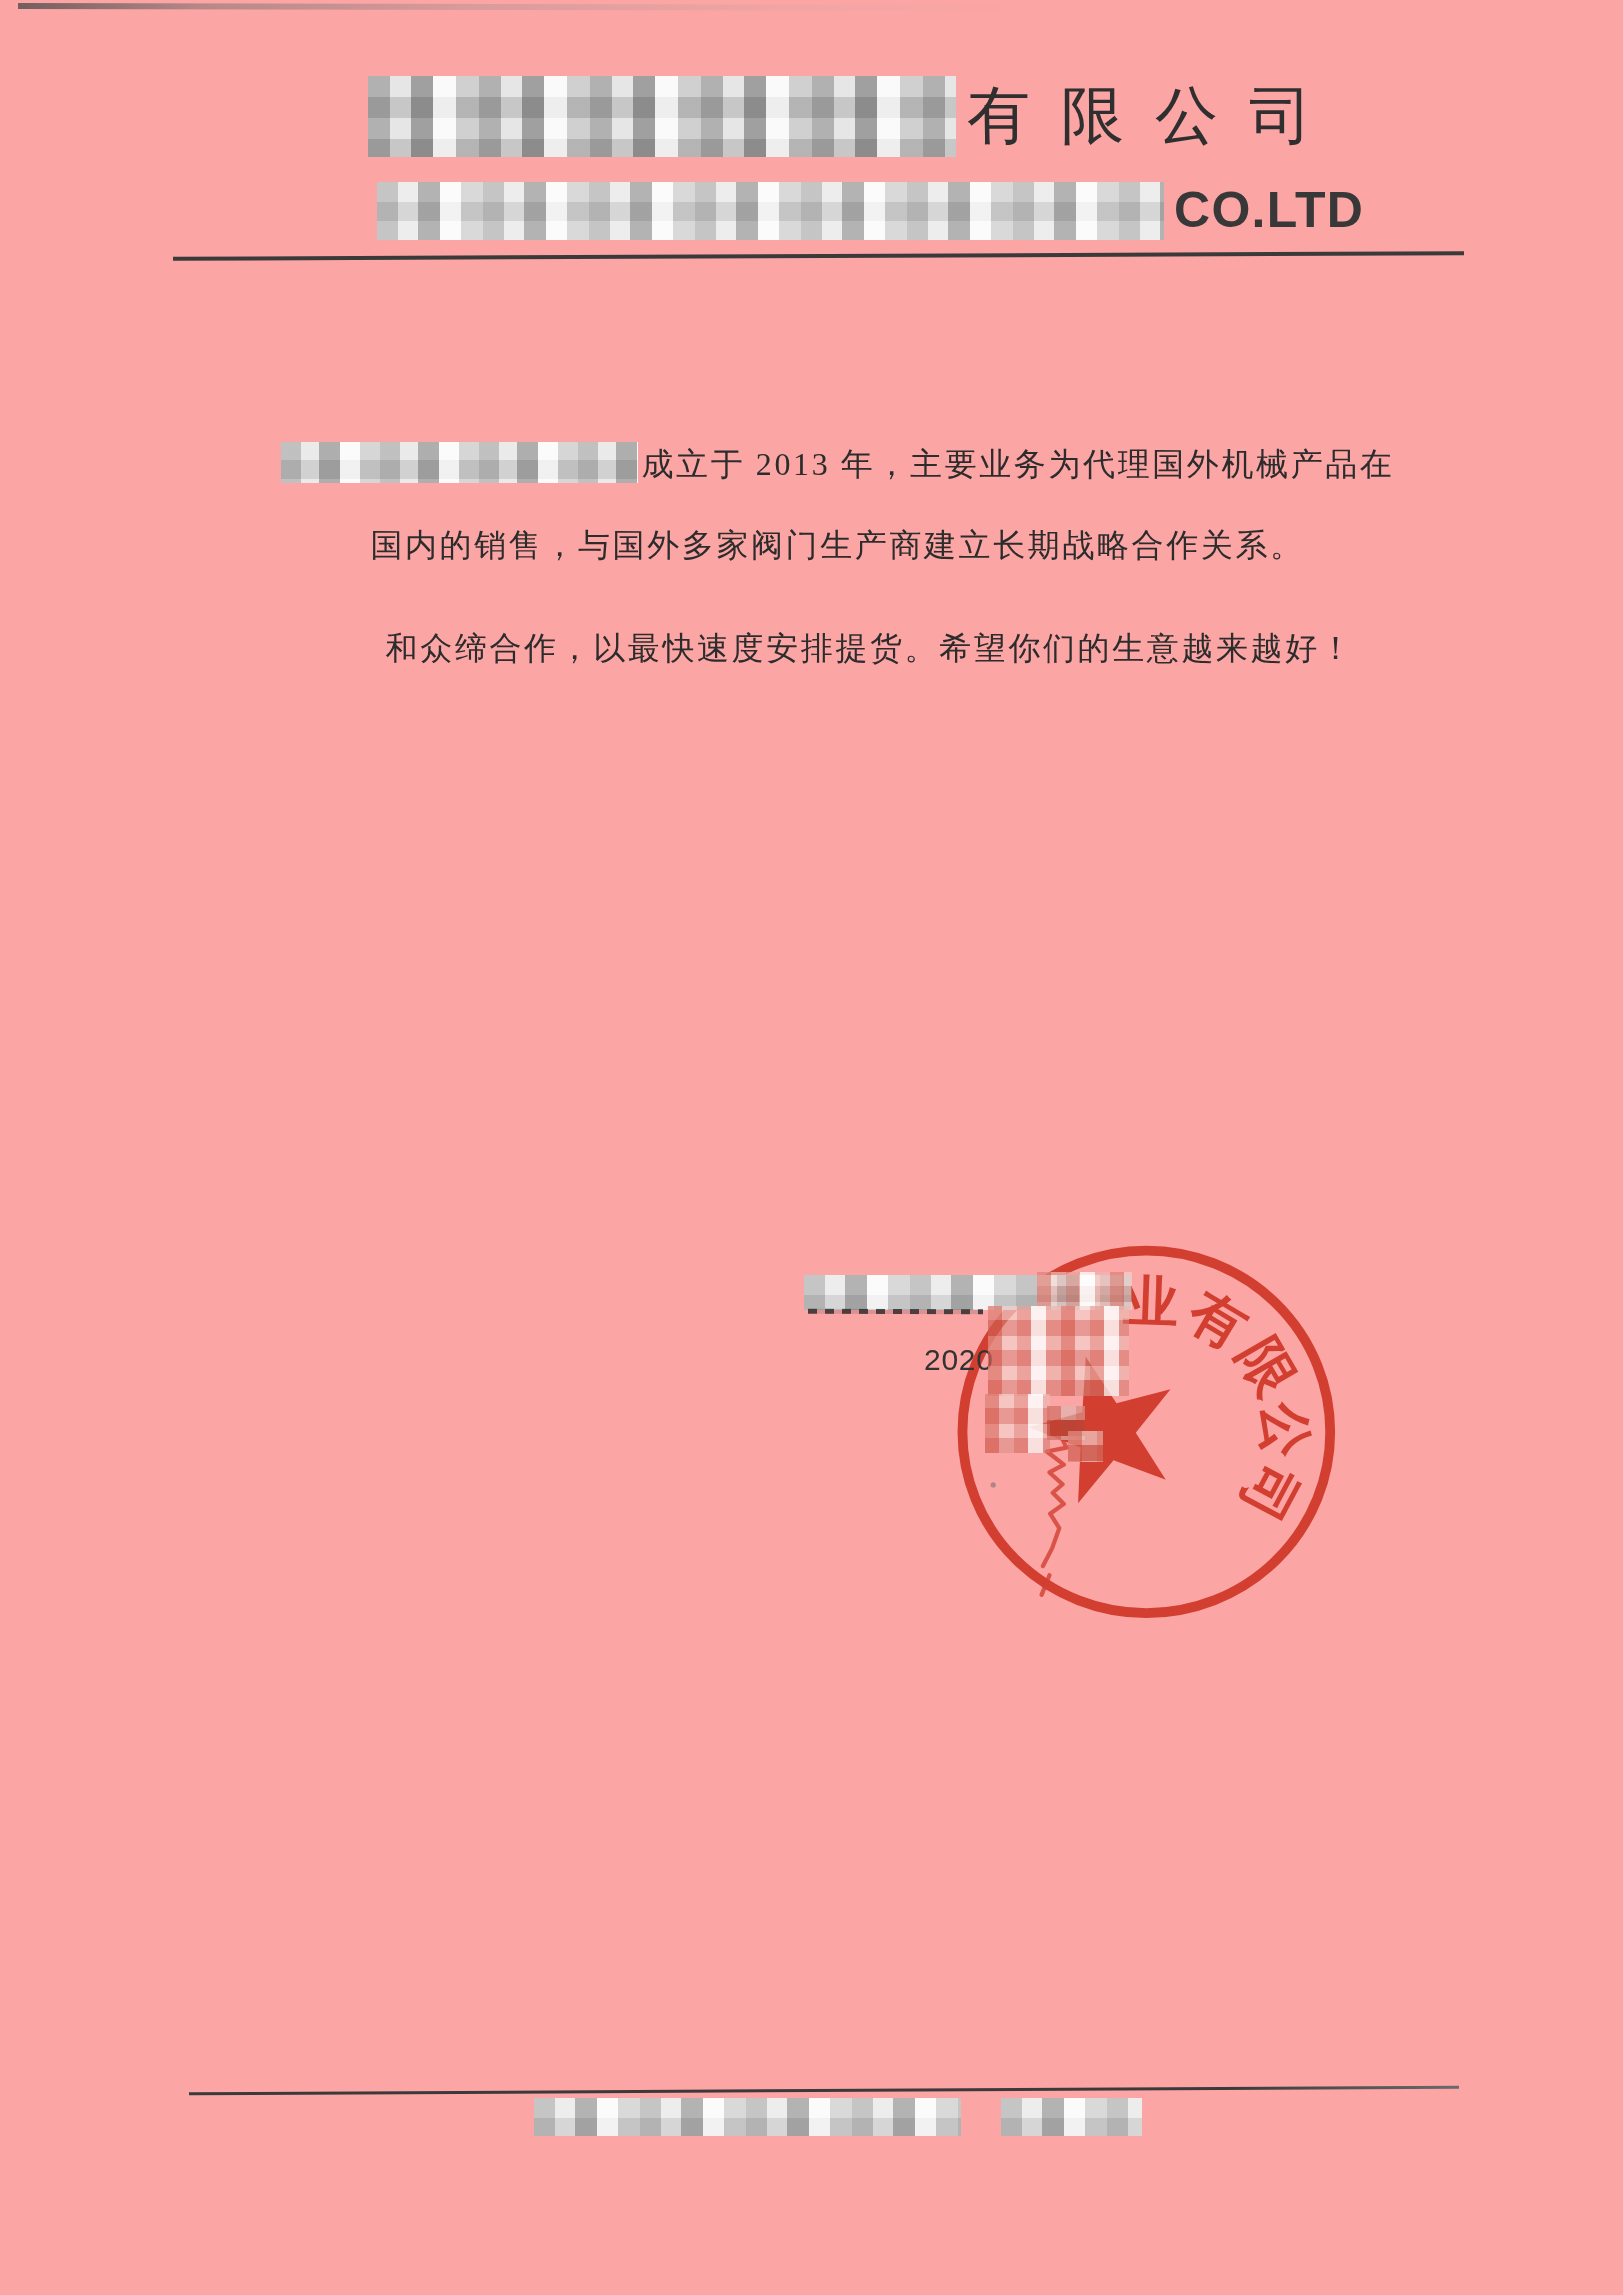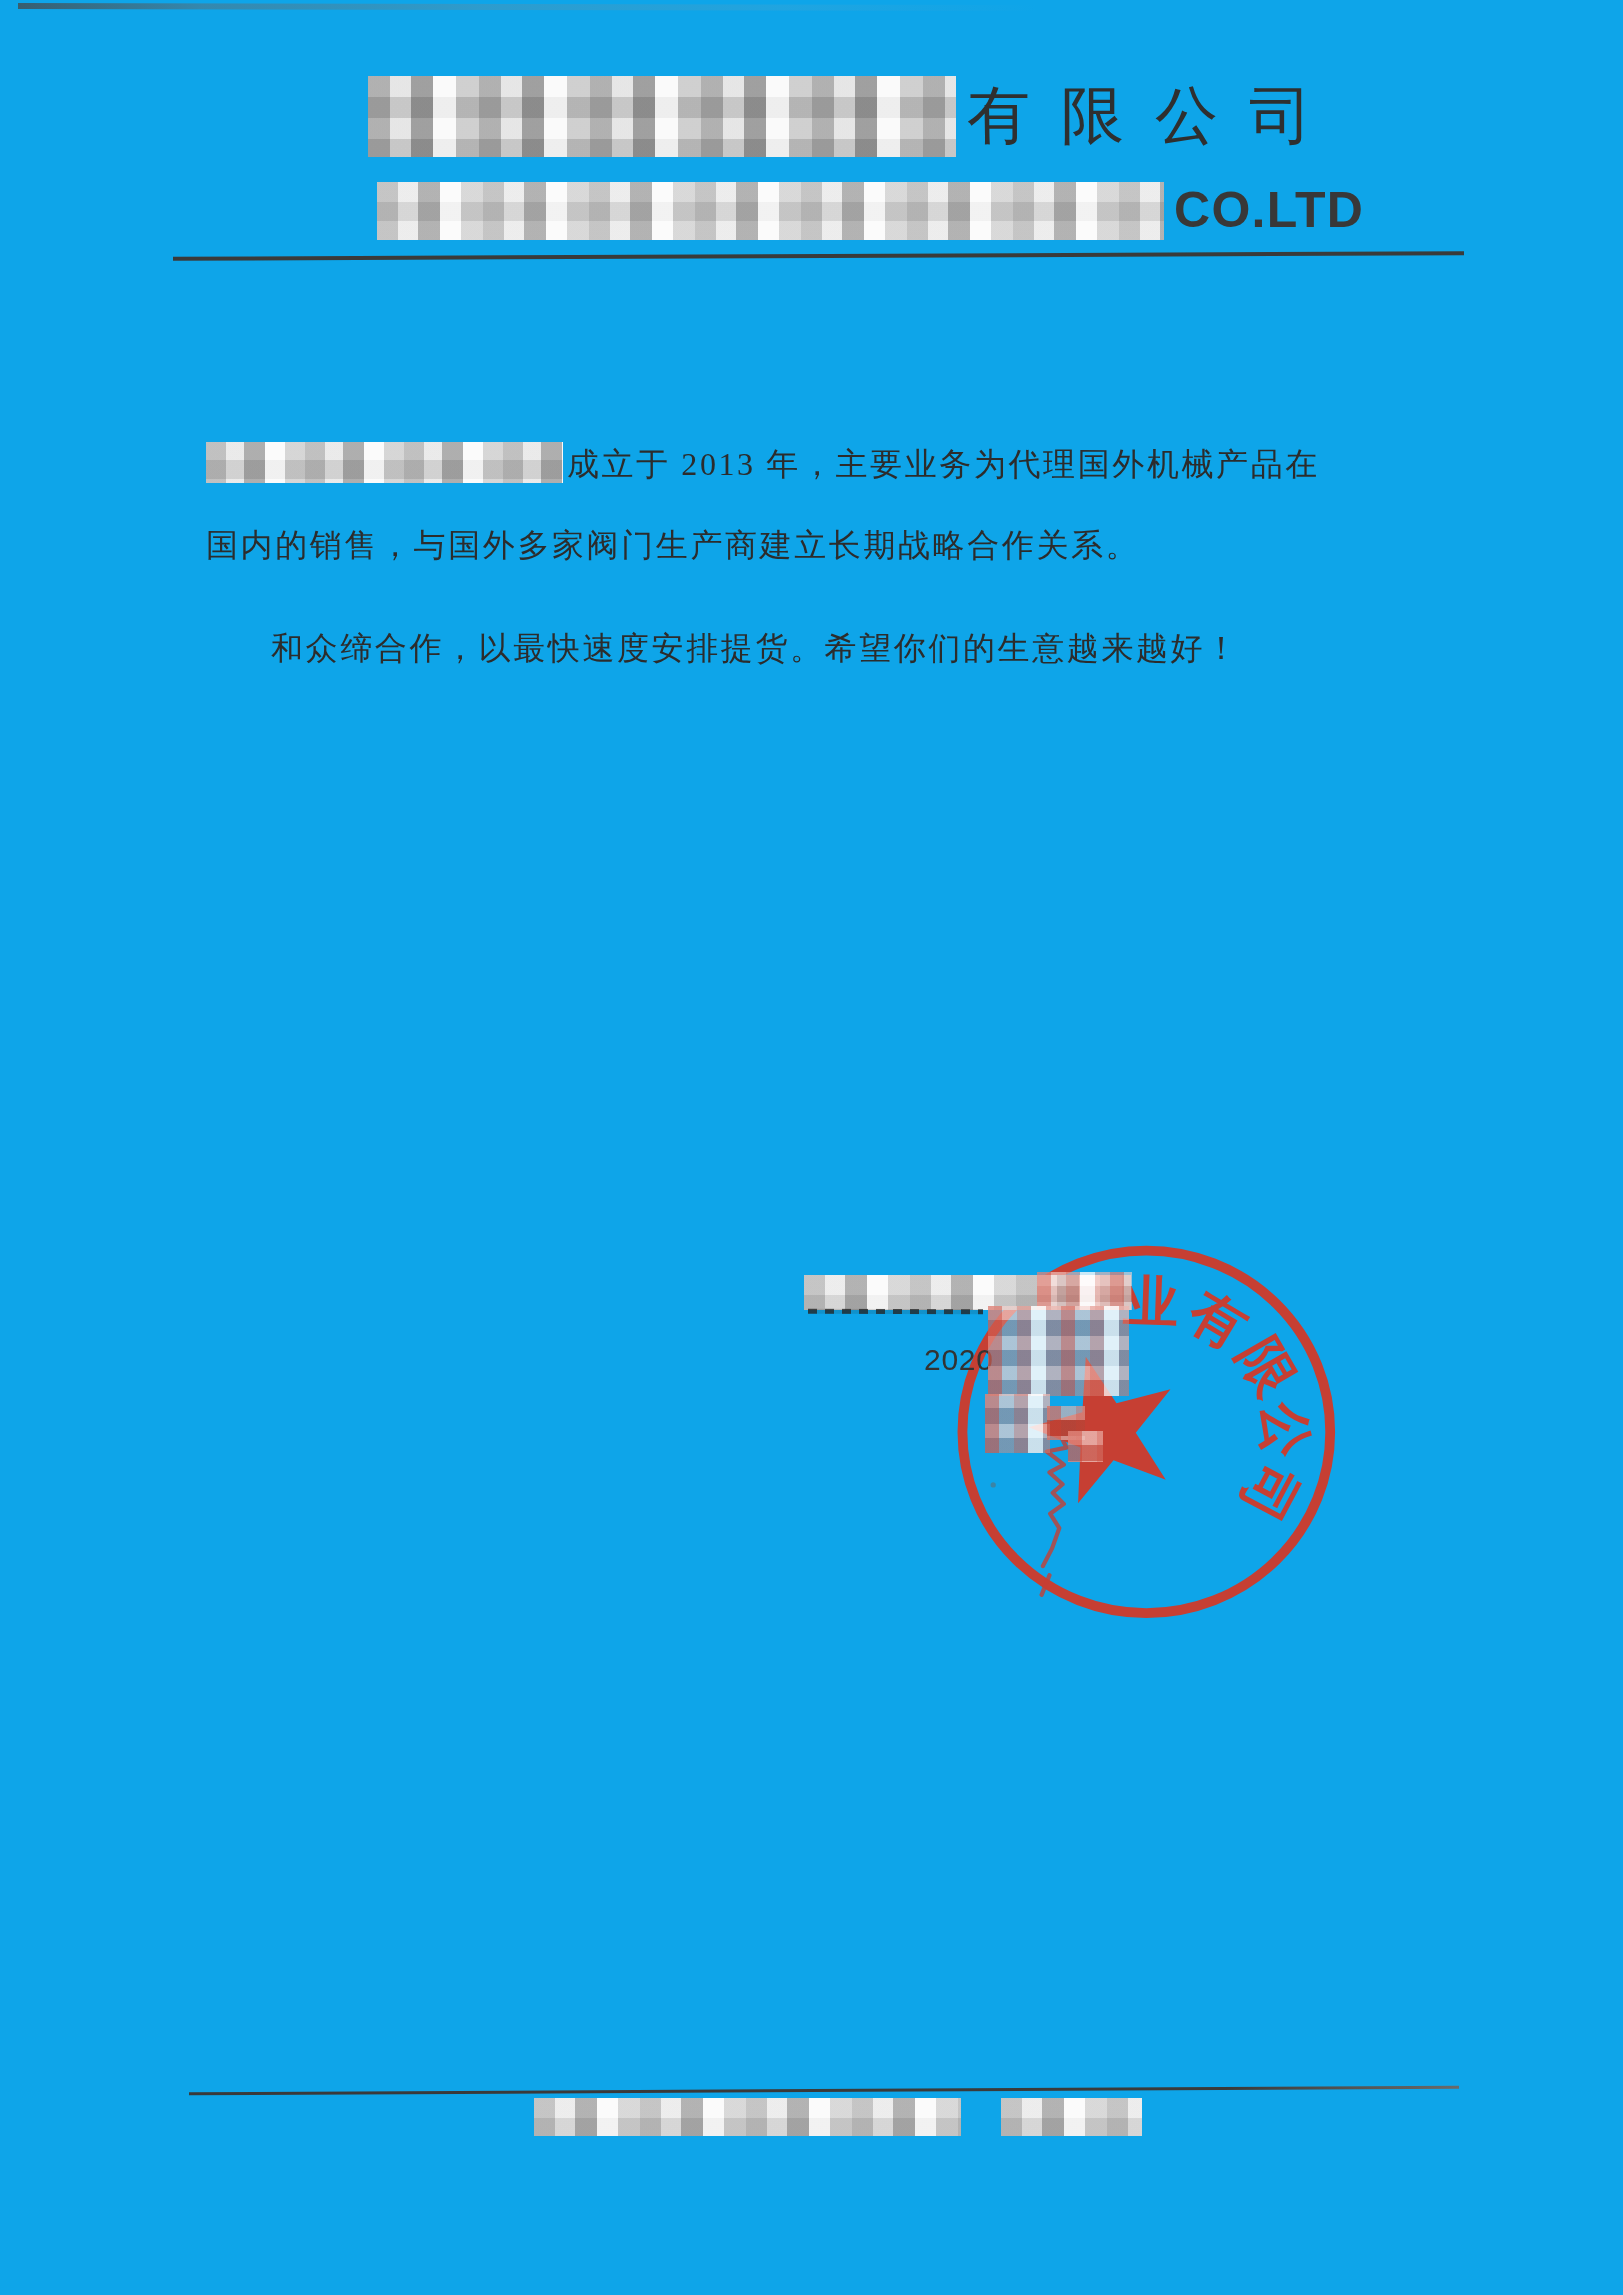--- a/index.html
+++ b/index.html
@@ -1,20 +1,20 @@
 <!DOCTYPE html>
 <html style="font-size:10.5px"><head>
 <meta charset="utf-8">
 <title>Scanned Letter</title>
 <style>
   html,body{margin:0;padding:0;background:#ffffff;}
   .page{
     position:relative;
     width:1623px;height:2295px;
-    background:#0ea5e9;
+    background:#fca5a5;
     overflow:hidden;
     font-family:"Liberation Serif", serif;
   }
   .abs{position:absolute;}
 
   
   .top-streak{
     left:18.3px;top:3.9px;width:1021px;height:5.9px;
     background:linear-gradient(90deg,
       rgba(70,70,70,.75) 0%, rgba(100,100,100,.45) 18%,
@@ -69,20 +69,21 @@
     color:#383838;white-space:nowrap;
   }
   .rule{background:#3a3a3a;}
   .hdr-rule{left:173px;top:254px;width:1291px;height:3.9px;transform:rotate(-.25deg);}
 
   
   .body-text{
     left:206px;top:424px;width:1263px;
     font-size:32px;line-height:81px;letter-spacing:2.6px;
     color:#2c2c2c;
+    text-align:center;
   }
   .para{margin:0;white-space:pre-line;}
   .para + .para{margin-top:22px;}
   .para.indent{text-indent:65px;}
   .inline-redact{
     display:inline-block;width:357px;height:41px;
     vertical-align:-7.9px;margin-right:3.9px;
     background-color:#ececec;
     background-image:
       repeating-linear-gradient(90deg,

